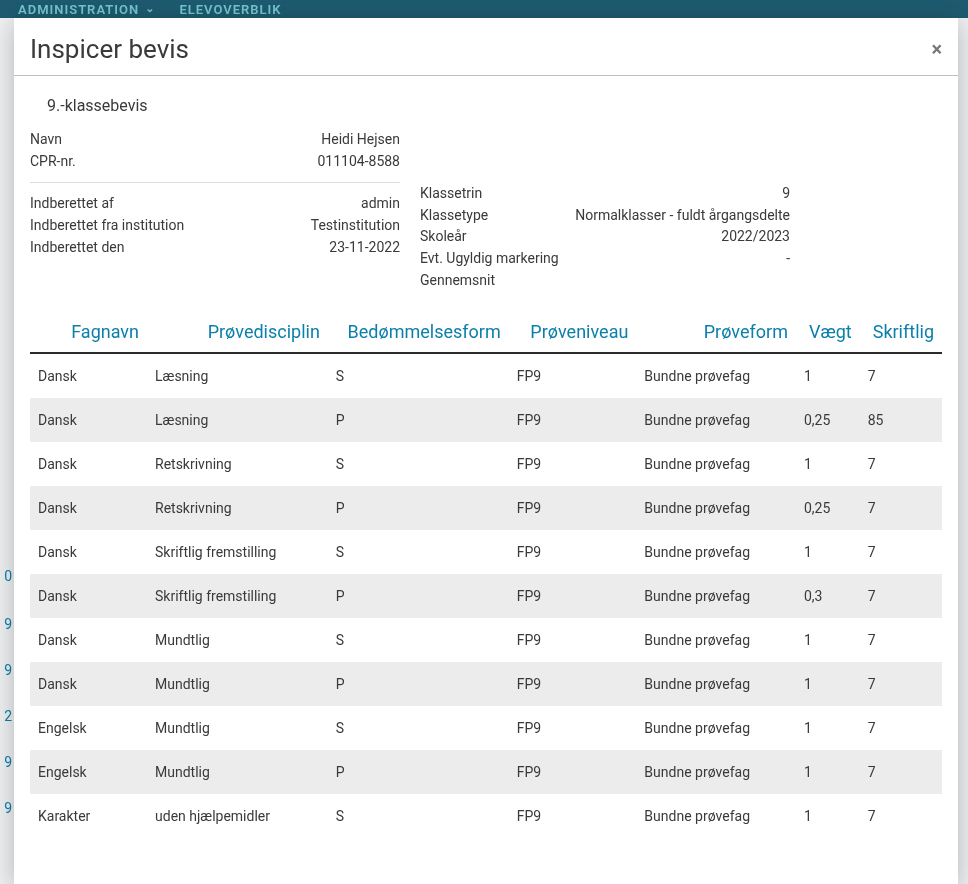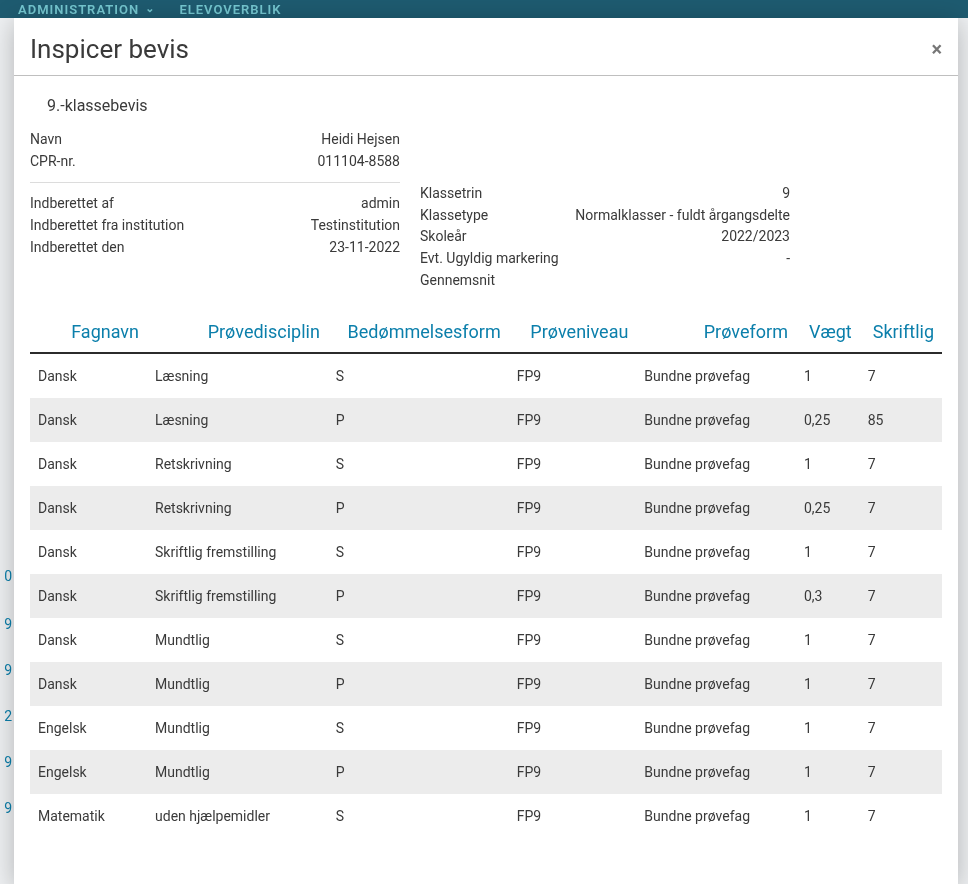--- a/index.html
+++ b/index.html
@@ -314,21 +314,21 @@
           <tr>
             <td>Engelsk</td>
             <td>Mundtlig</td>
             <td>P</td>
             <td>FP9</td>
             <td>Bundne prøvefag</td>
             <td>1</td>
             <td>7</td>
           </tr>
           <tr>
-            <td>Matematik</td>
+            <td>Karakter</td>
             <td>uden hjælpemidler</td>
             <td>S</td>
             <td>FP9</td>
             <td>Bundne prøvefag</td>
             <td>1</td>
             <td>7</td>
           </tr>
         </tbody>
     </table>
 

